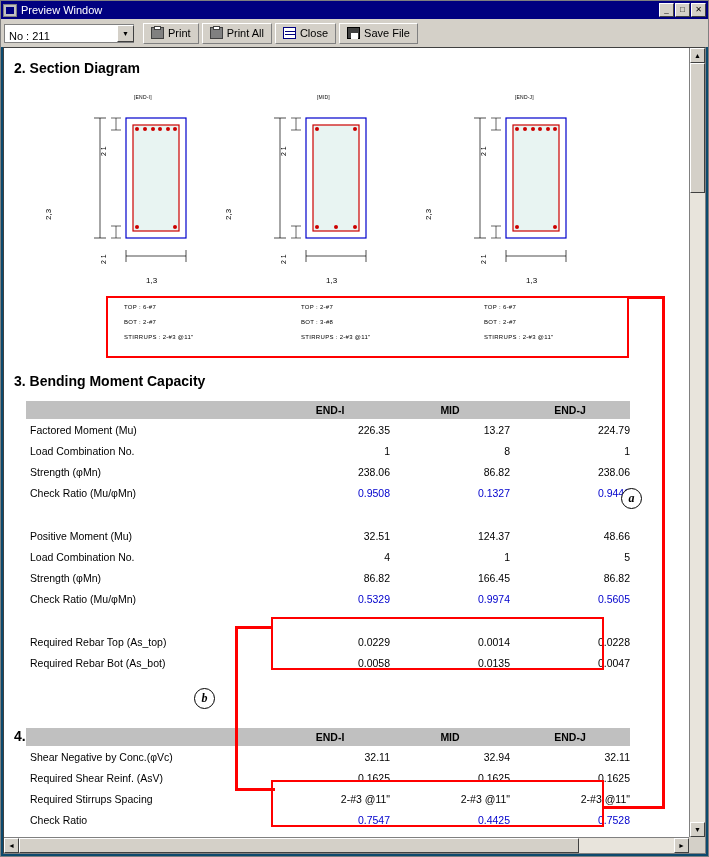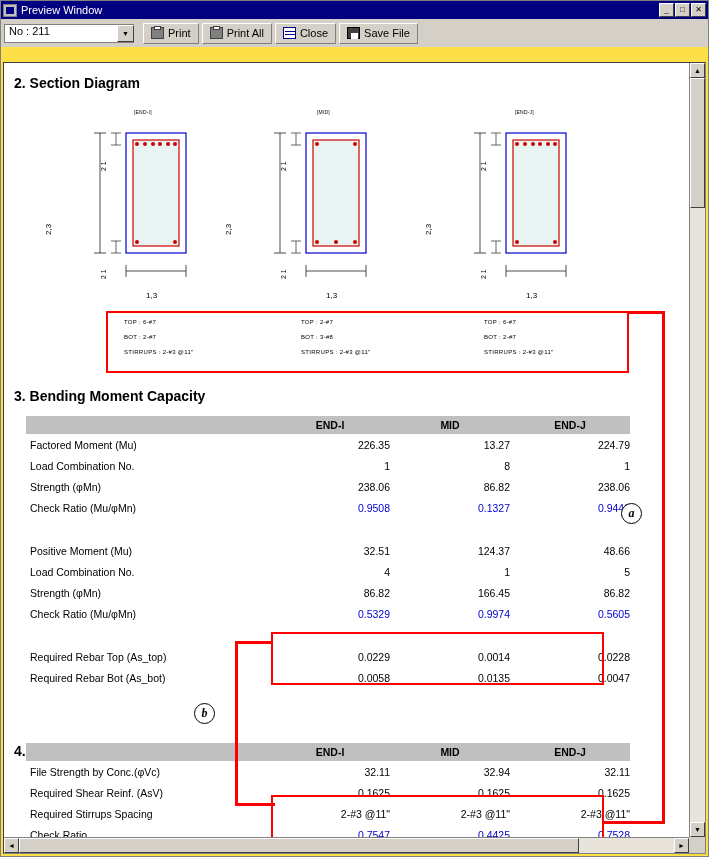--- a/index.html
+++ b/index.html
@@ -11,21 +11,21 @@
     width: 709px;
     height: 857px;
     font-family: "Liberation Sans", sans-serif;
     font-size: 11px;
     color: #000;
     overflow: hidden;
   }
   .window {
     width: 709px;
     height: 857px;
-    background: #fde047;
+    background: #0c4a6e;
     border: 1px solid #808080;
     box-sizing: border-box;
     display: flex;
     flex-direction: column;
   }
   
   .titlebar {
     height: 18px;
     background: #000080;
     color: #ffffff;
@@ -81,21 +81,21 @@
     background: #d4d0c8;
     flex: 0 0 auto;
   }
   .combo {
     width: 130px;
     height: 19px;
     background: #ffffff;
     border: 1px solid #808080;
     border-right: none;
     display: flex;
-    align-items: flex-start;
+    align-items: flex-end;
     box-sizing: border-box;
     position: relative;
     font-size: 11px;
   }
   .combo .cval { padding-left: 4px; flex: 1 1 auto; }
   .combo .carrow {
     width: 17px; height: 17px;
     background: #d4d0c8;
     border-top: 1px solid #ffffff;
     border-left: 1px solid #ffffff;
@@ -160,21 +160,21 @@
     content: "";
     position: absolute;
     left: 3px; top: 5px;
     width: 7px; height: 6px;
     background: #ffffff;
   }
   .tsep { width: 3px; }
   
   .client {
     flex: 1 1 auto;
-    margin: 15px 2px 2px 2px;
+    margin: 0 2px 2px 2px;
     border: 1px solid #808080;
     border-top-color: #404040;
     border-left-color: #404040;
     background: #ffffff;
     position: relative;
     overflow: hidden;
     box-sizing: border-box;
   }
   .page {
     position: absolute;
@@ -550,21 +550,21 @@
 
       <table class="tbl" style="left:22px; top:680px; width:604px;">
         <tbody>
             <tr>
           <th class="sp"></th>
           <th>END-I</th>
           <th>MID</th>
           <th>END-J</th>
         </tr>
         <tr>
-          <td class="lbl">File Strength by Conc.(φVc)</td>
+          <td class="lbl">Shear Negative by Conc.(φVc)</td>
           <td class="num">32.11</td>
           <td class="num">32.94</td>
           <td class="num">32.11</td>
         </tr>
         <tr>
           <td class="lbl">Required Shear Reinf. (AsV)</td>
           <td class="num">0.1625</td>
           <td class="num">0.1625</td>
           <td class="num">0.1625</td>
         </tr>

